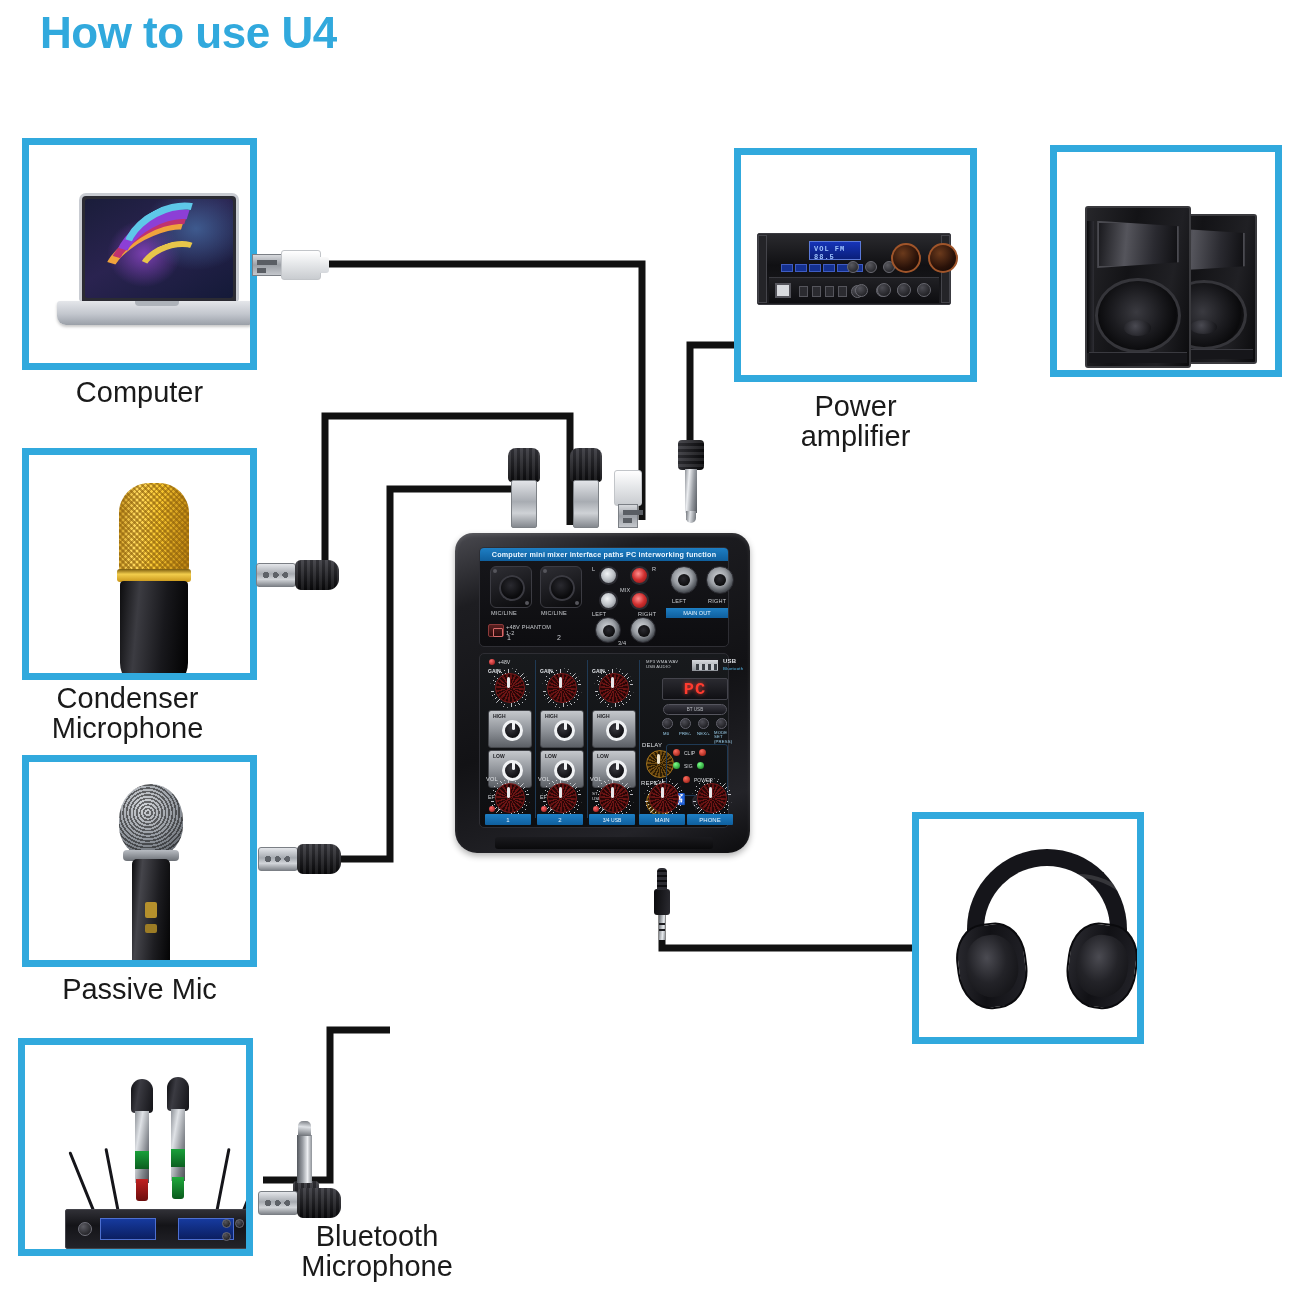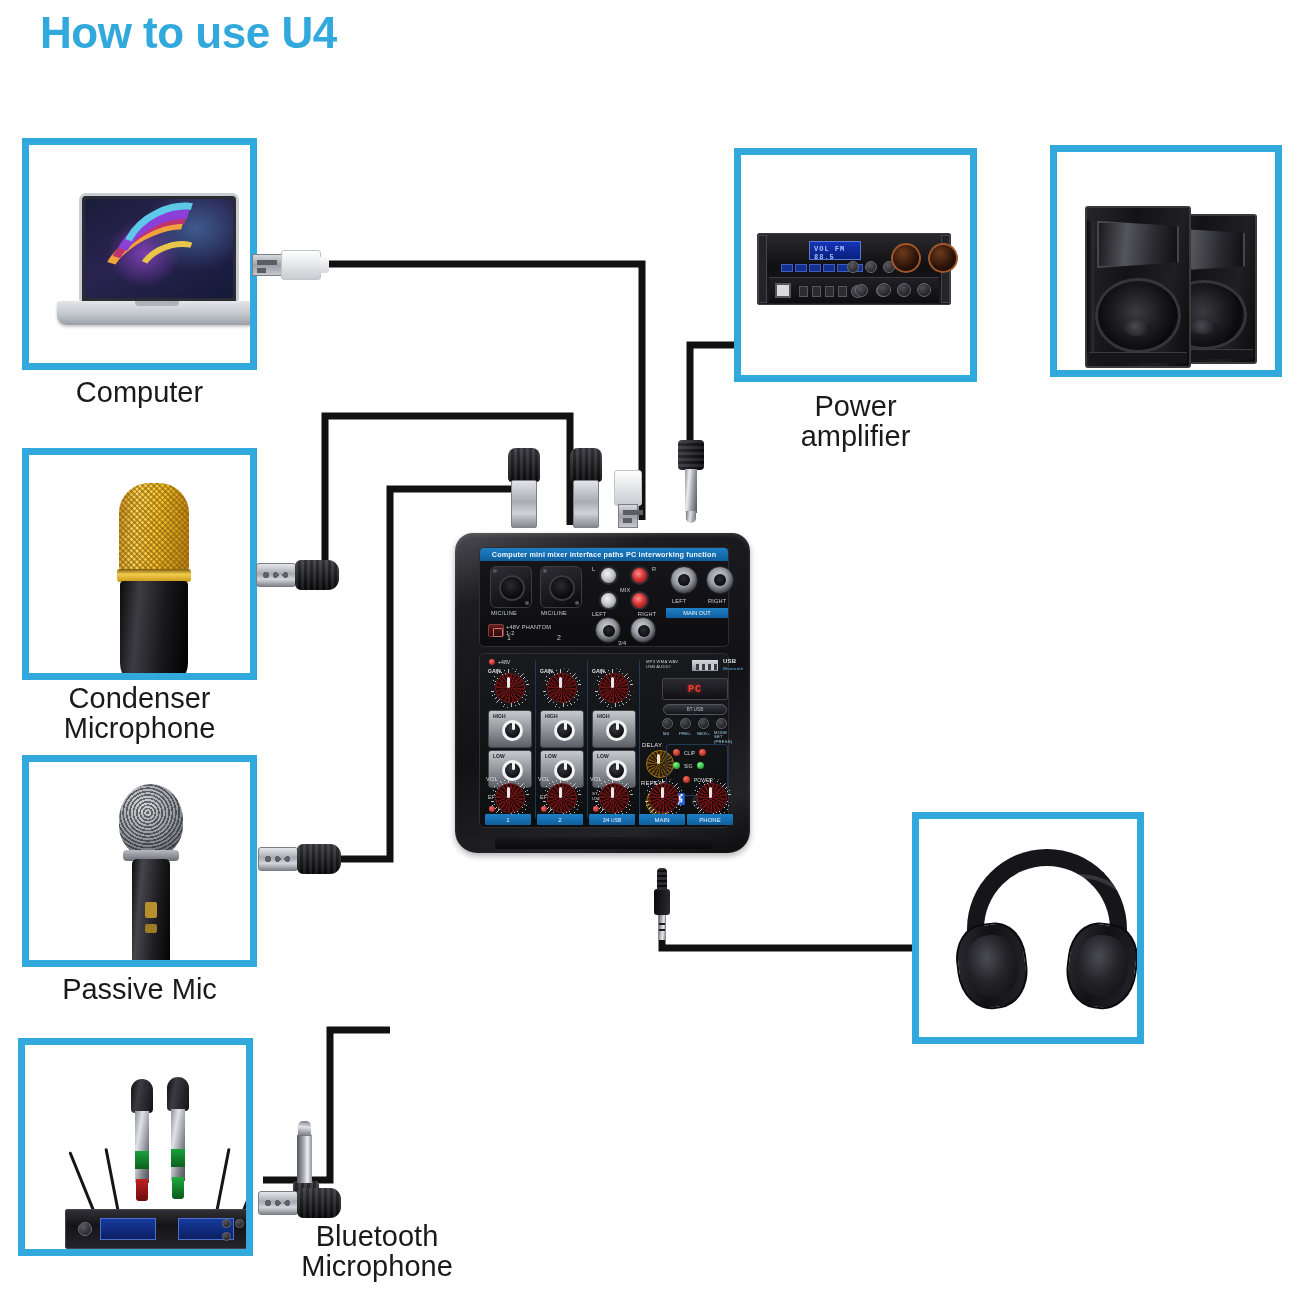--- a/index.html
+++ b/index.html
@@ -486,21 +486,21 @@
     content:''; position:absolute; left:4px; top:4px; width:22px; height:6px;
     background:repeating-linear-gradient(90deg,#3a3e44 0 3px, #c8cbd0 3px 6px);
   }
   .led-display {
     position:absolute; width:66px; height:22px; border-radius:2px;
     background:linear-gradient(180deg,#2a2a30,#101014);
     border:1px solid #44444c;
     display:flex; align-items:center; justify-content:center;
   }
   .led-digits {
-    color:#ff3b2f; font-family:"Liberation Mono", monospace; font-size:10px;
+    color:#ff3b2f; font-family:"Liberation Mono", monospace; font-size:17px;
     letter-spacing:1px; text-shadow:0 0 4px rgba(255,59,47,0.8); font-weight:bold;text-align:right;
   }
   .mode-pill {
     position:absolute; width:64px; height:11px; border-radius:6px;
     background:linear-gradient(180deg,#3a3a42,#14141a); border:1px solid #55555e;
     display:flex; align-items:center; justify-content:space-around;
     color:#b9bcc1; font-size:4.6px;
   }
   .mode-btns { position:absolute; display:flex; gap:7px; }
   .mode-b { width:11px; height:11px; border-radius:50%;
@@ -573,21 +573,21 @@
   </div>
 
   <div class="card" style="left:22px; top:448px; width:235px; height:232px;">
     <div class="cmic">
       <div class="cm-grille"></div>
       <div class="cm-ring"></div>
       <div class="cm-body"></div>
 
     </div>
   </div>
-  <div class="caption" style="left:12px; top:684px; width:255px;">Condenser
+  <div class="caption" style="left:0; top:684px; width:255px;">Condenser
 Microphone</div>
 
   <div class="xlr-f conn" style="left:256px; top:560px;">
     <div class="barrel"></div>
     <div class="pins"></div>
     <div class="boot"></div>
   </div>
 
   <div class="card" style="left:22px; top:755px; width:235px; height:212px;">
     <div class="dmic">

